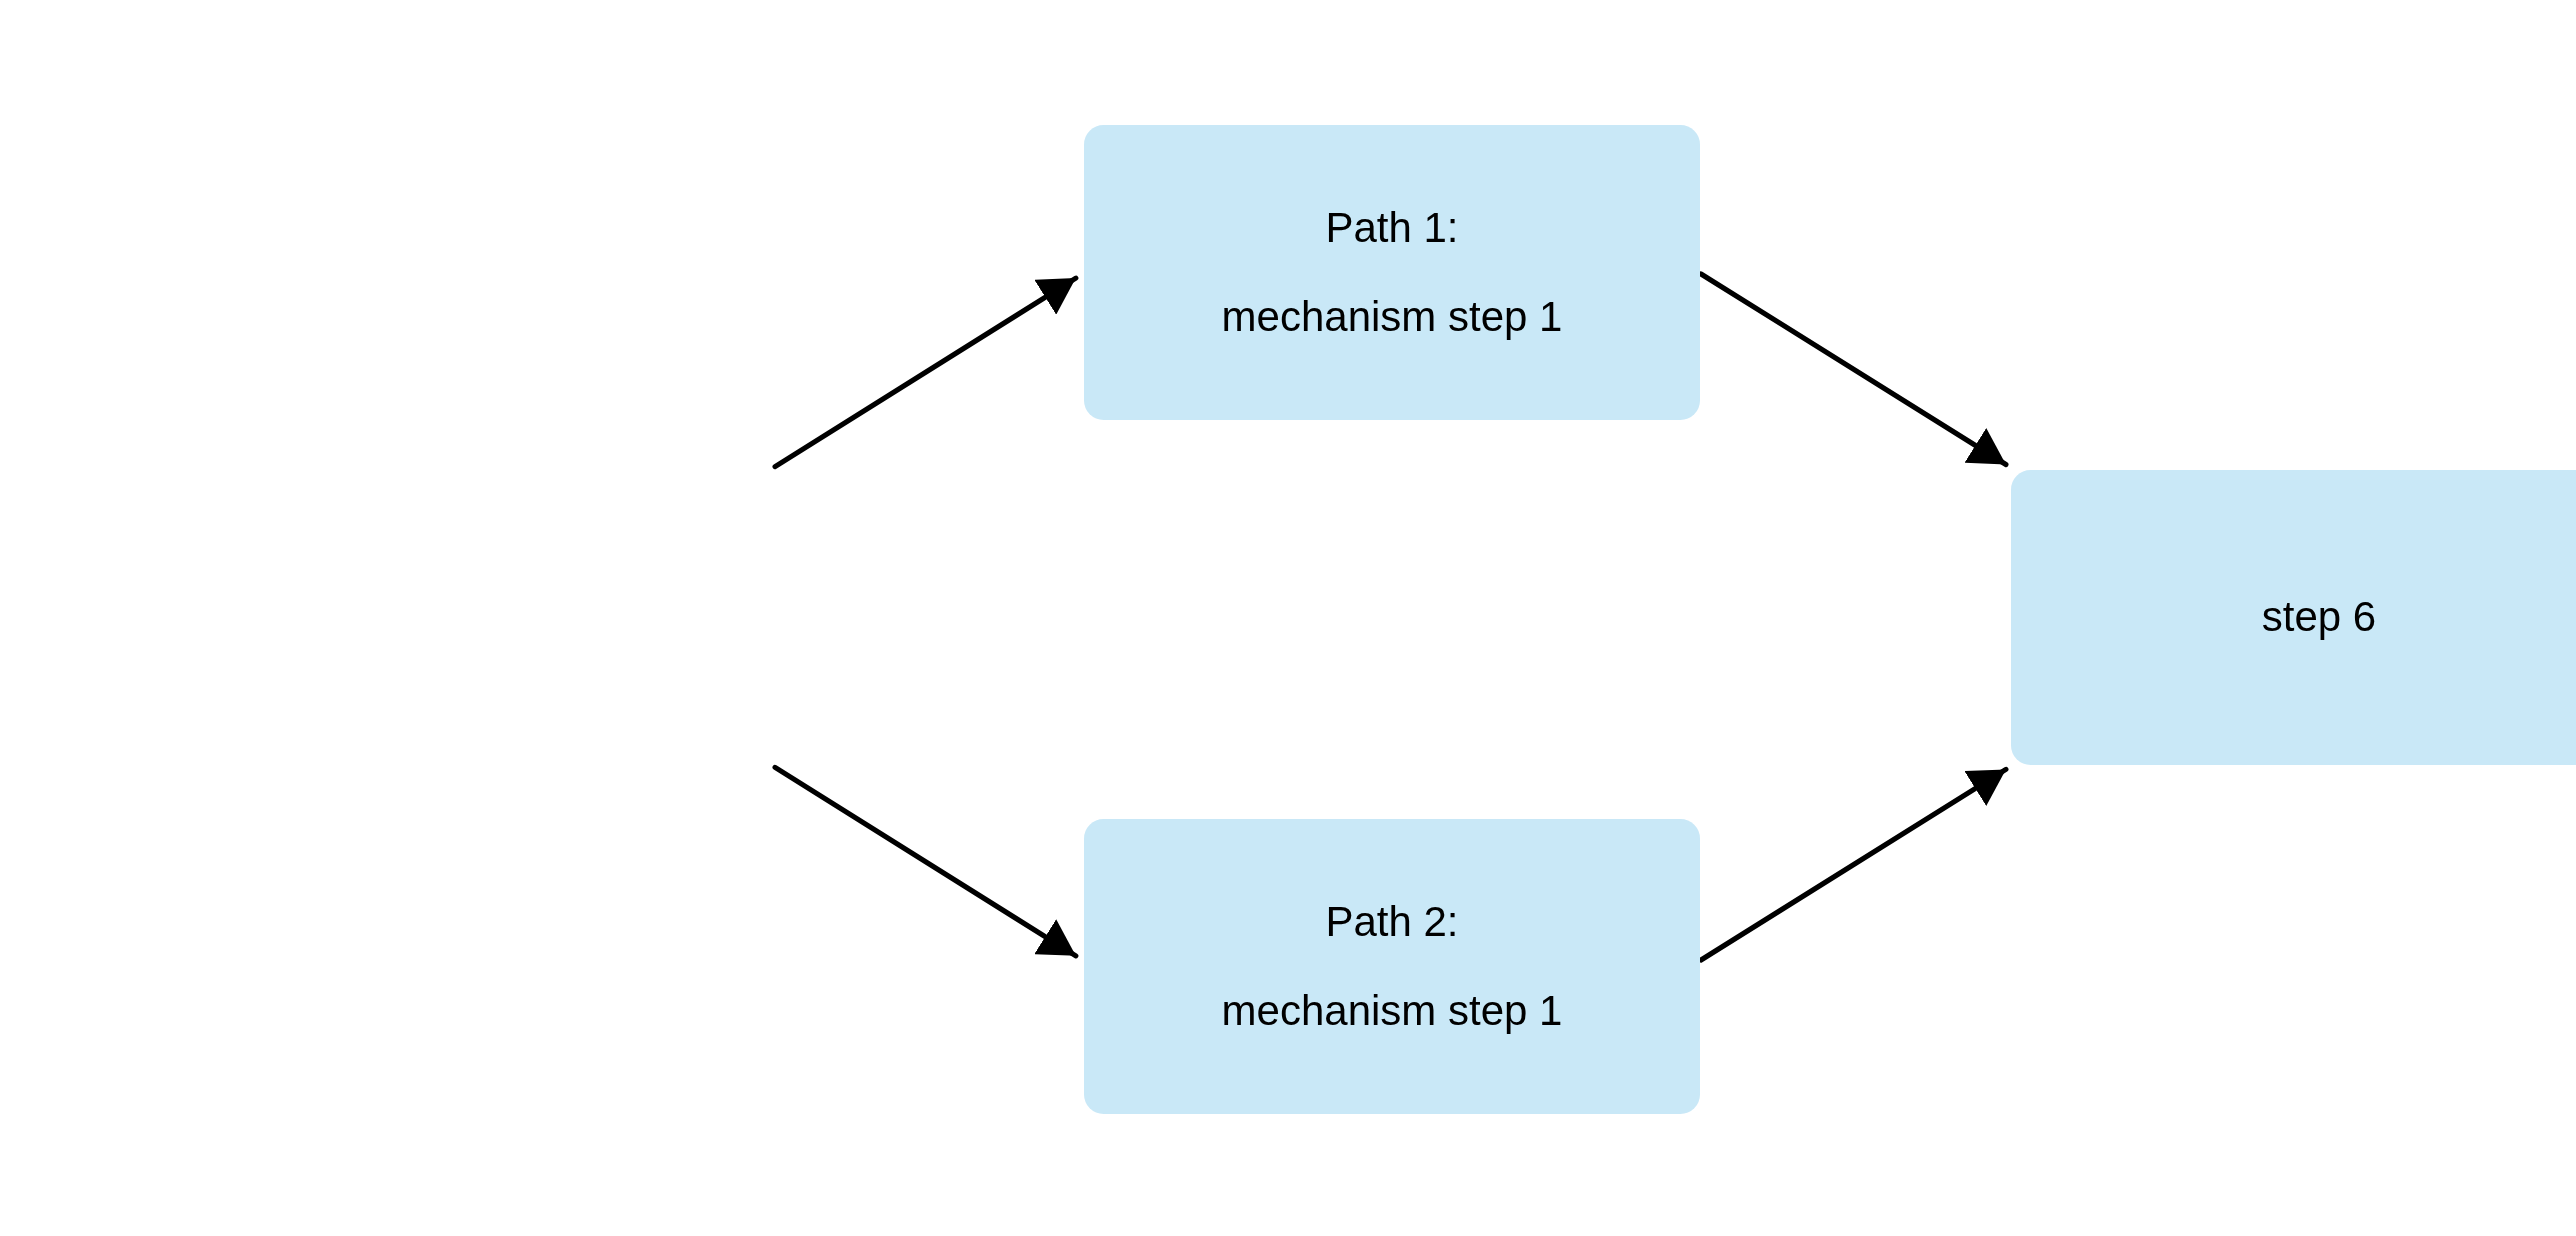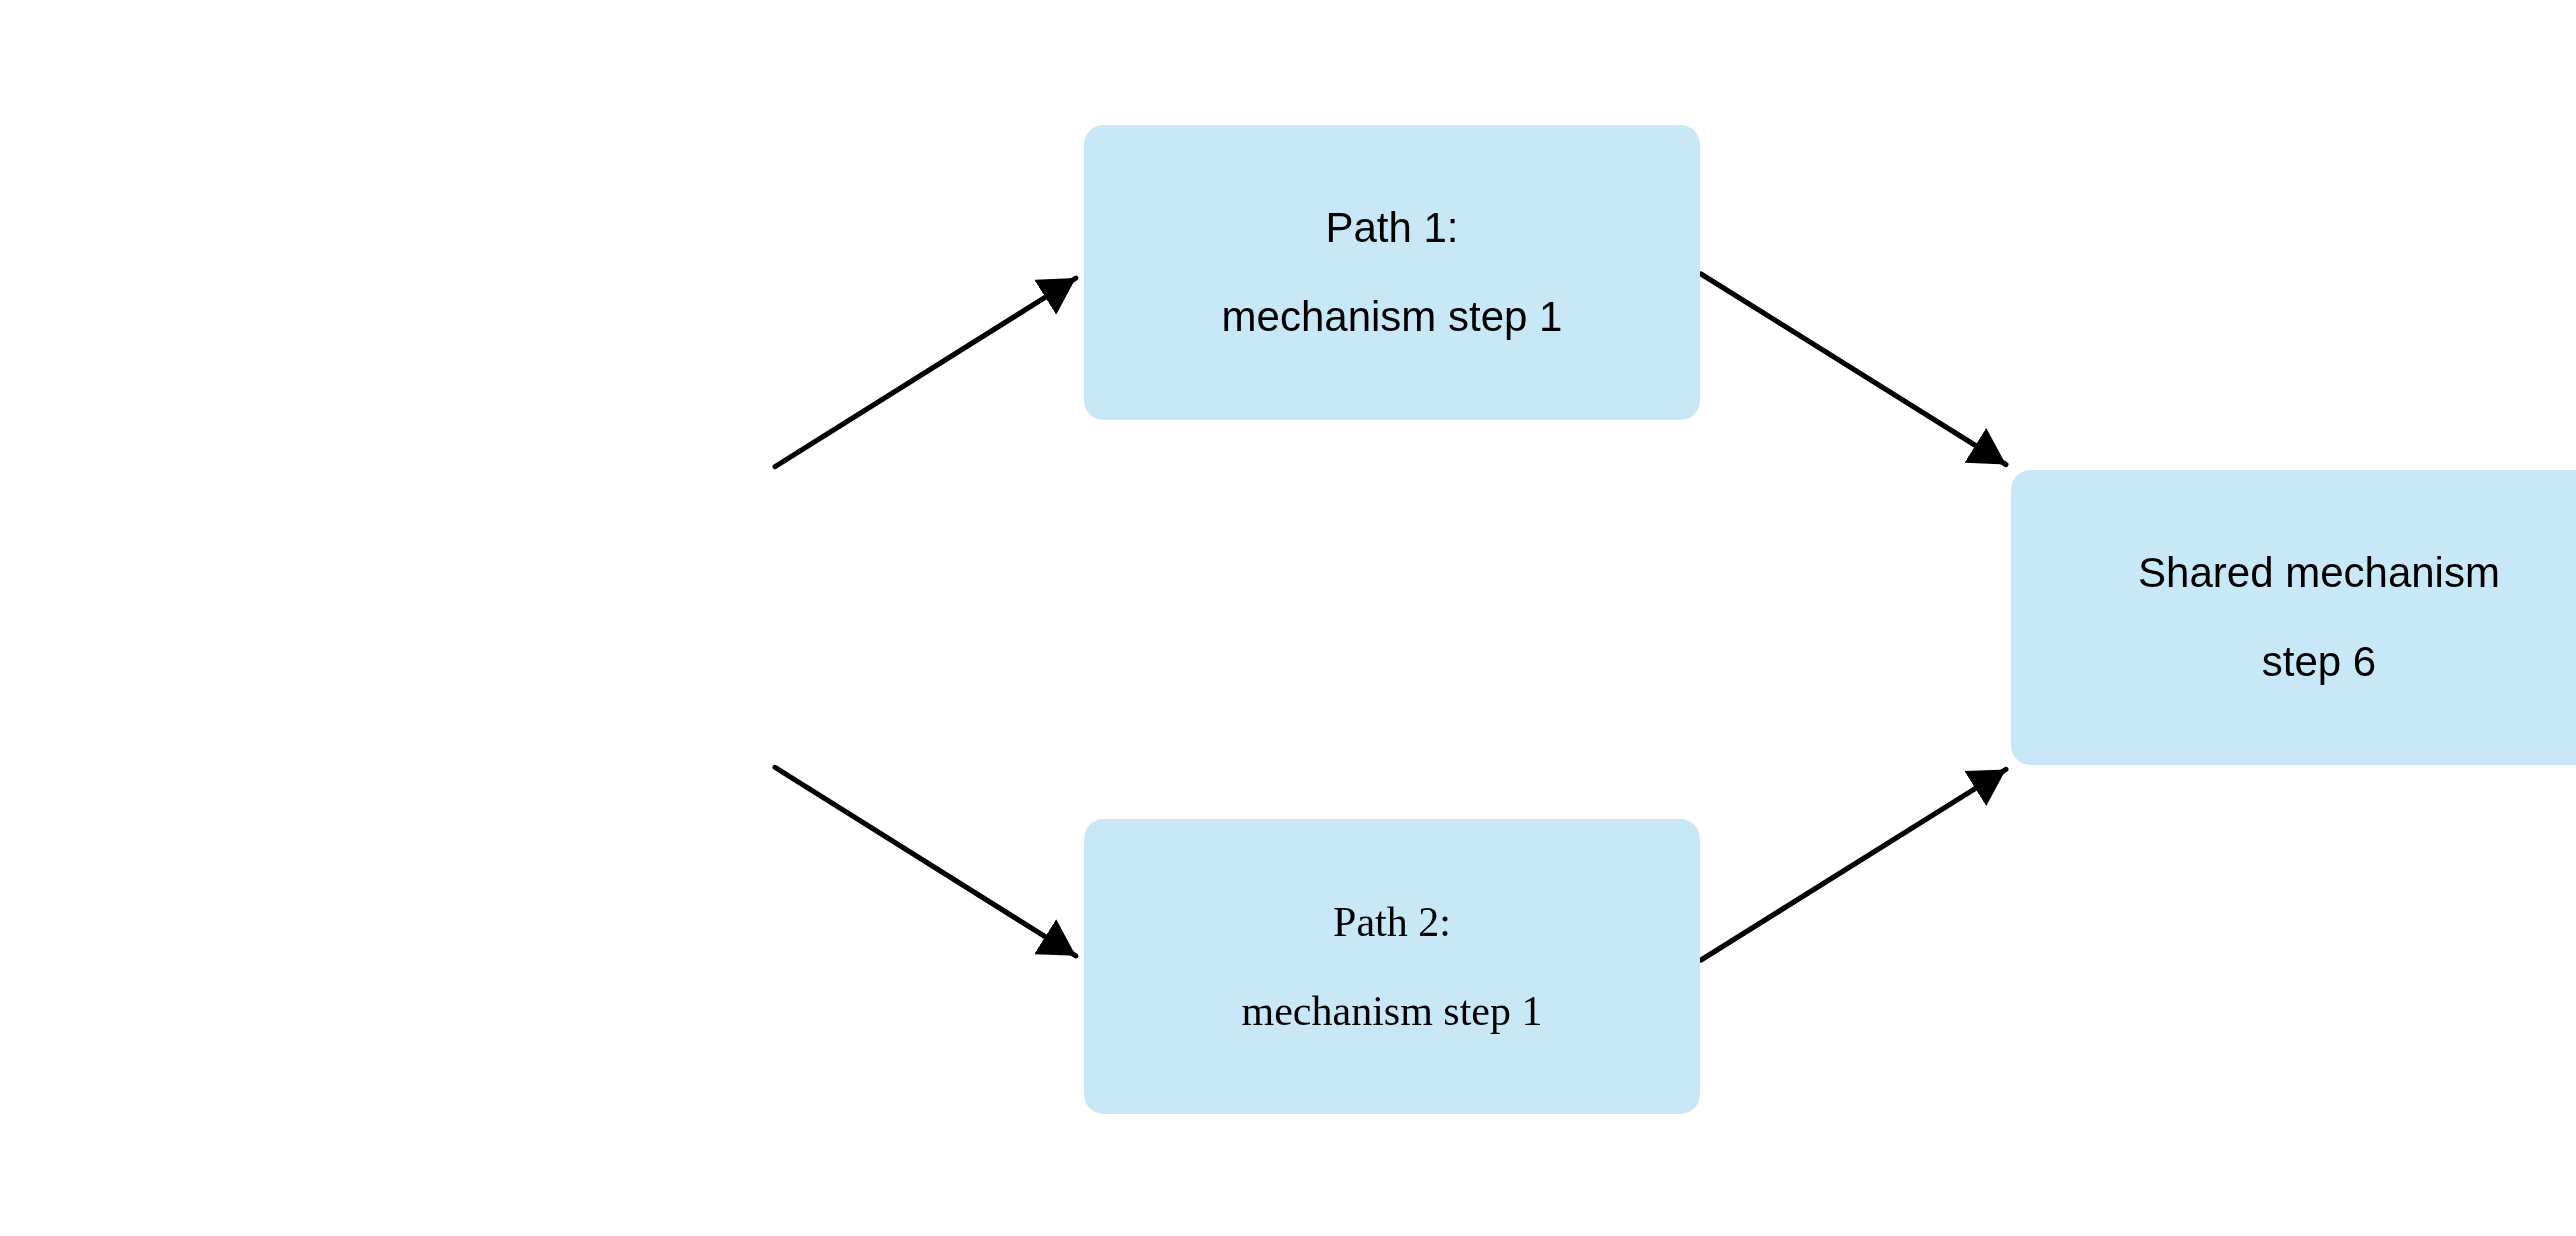--- a/index.html
+++ b/index.html
@@ -36,21 +36,21 @@
     color: #000000;
     font-size: 42px;
     line-height: 1.25;
     gap: 37px;
   }
   .node.primary   { background: #49b8e6; }
   .node.secondary { background: #c9e8f7; }
 
   #n-independent { left: 157px;  top: 470px;  }
   #n-path1       { left: 1084px; top: 125px;  }
-  #n-path2       { left: 1084px; top: 819px; font-family: Liberation Serif, serif; }
+  #n-path2       { left: 1084px; top: 819px; }
   #n-shared      { left: 2011px; top: 470px;  }
 
   .edge-line {
     stroke: #000000;
     stroke-width: 10;
     stroke-linecap: round;
     fill: none;
   }
 </style>
 </head>
@@ -76,18 +76,17 @@
     <div>Path 1:</div>
     <div>mechanism step 1</div>
   </div>
 
   <div id="n-path2" class="node secondary">
     <div>Path 2:</div>
     <div>mechanism step 1</div>
   </div>
 
   <div id="n-shared" class="node secondary">
-    <div>Shared mechanism</div>
     <div>step 6</div>
   </div>
 
 </div>
 
 
 </body></html>

